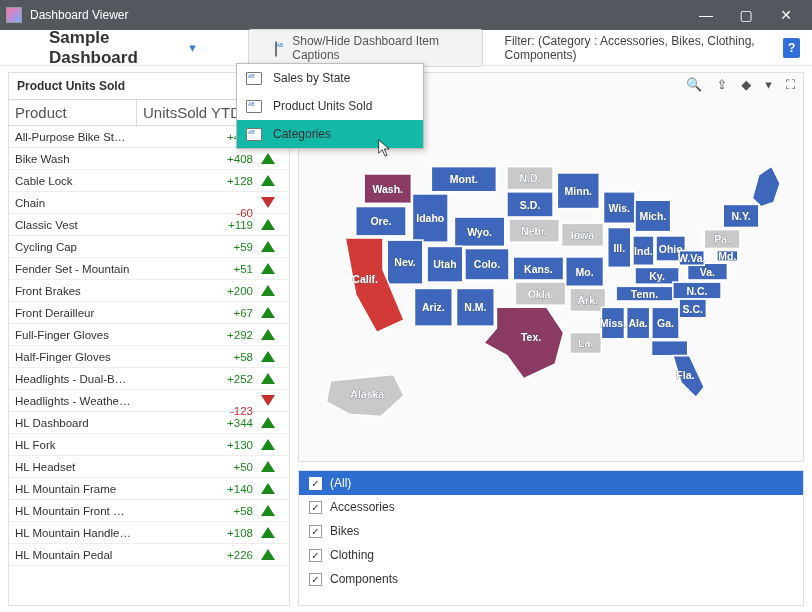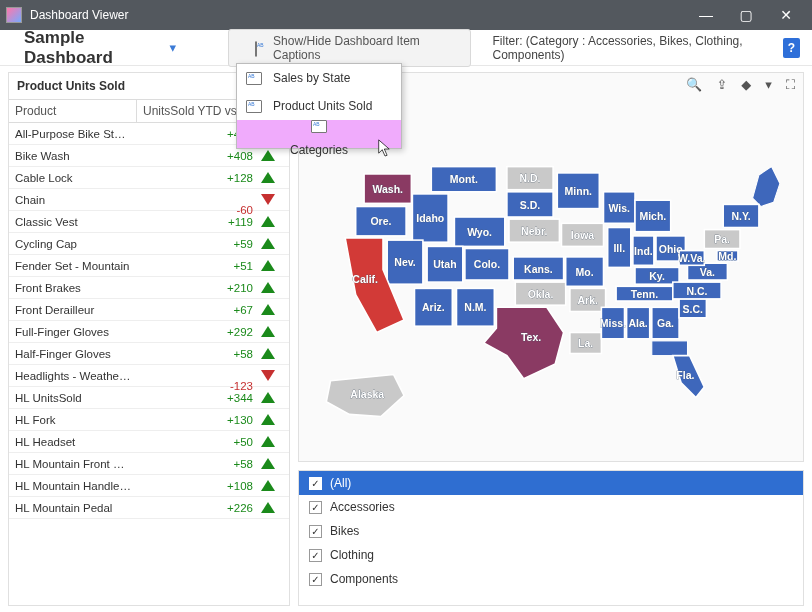--- a/index.html
+++ b/index.html
@@ -3,30 +3,30 @@
 <meta charset="utf-8">
 <style>
   * { box-sizing: border-box; margin: 0; padding: 0; }
   html, body { width: 812px; height: 612px; font-family: "Segoe UI", Tahoma, sans-serif; font-size: 12px; color: #333; background: #fff; overflow: hidden; }
   .window { width: 812px; height: 612px; background: #fff; display: flex; flex-direction: column; }
   .titlebar { height: 30px; background: #53585e; display: flex; align-items: center; padding: 0 6px; color: #fff; font-size: 12px; }
   .titlebar .app-icon { width: 16px; height: 16px; margin-right: 8px; background: linear-gradient(135deg,#f7a,#7af); border:1px solid #999; }
   .titlebar .title { flex: 1; }
   .titlebar .winbtn { width: 40px; height: 24px; display: flex; align-items: center; justify-content: center; color: #fff; font-size: 14px; }
   .subbar { height: 36px; display: flex; align-items: center; padding: 0 12px; gap: 8px; border-bottom: 1px solid #e7e7e7; }
-  .dashboard-title { font-size: 17px; font-weight: bold; color: #333; margin-left: 12px; margin-right: 4px; }
+  .dashboard-title { font-size: 17px; font-weight: bold; color: #333; margin-left: 37px; margin-right: 4px; }
   .funnel-icon { color: #3b7bd6; font-size: 13px; }
   .caption-btn { margin-left: 44px; padding: 4px 26px; border: 1px solid #d9d9d9; background: #f3f3f3; border-radius: 3px; color: #555; font-size: 12px; display: flex; align-items: center; gap: 6px; position: relative; z-index: 10; }
   .caption-btn .mini-ic { width: 14px; height: 12px; display:inline-block; }
   .filter-text { margin-left: 14px; font-size: 12px; color: #444; }
   .help-btn { margin-left: auto; width: 20px; height: 20px; background: #2e6fd9; color: #fff; display: flex; align-items: center; justify-content: center; font-weight: bold; border-radius: 2px; font-size: 12px; }
   .content { flex: 1; display: flex; position: relative; }
   .left-panel { width: 282px; border: 1px solid #e0e0e0; margin: 6px 4px 6px 8px; display: flex; flex-direction: column; background: #fff; position: relative; }
   .panel-title { font-weight: bold; padding: 6px 8px; font-size: 12px; color: #333; }
-  .grid-header { display: flex; border-top: 1px solid #dcdcdc; border-bottom: 1px solid #dcdcdc; background: #fff; font-size: 12px; color: #555; }
+  .grid-header { display: flex; border-top: 1px solid #dcdcdc; border-bottom: 1px solid #dcdcdc; background: #fff; font-size: 15px; color: #555; }
   .grid-header .col1 { width: 128px; padding: 4px 6px; border-right: 1px solid #dcdcdc; }
   .grid-header .col2 { flex: 1; padding: 4px 6px; }
   .grid-body { flex: 1; overflow: hidden; }
   .row { display: flex; border-bottom: 1px solid #eee; height: 22px; align-items: center; font-size: 11.5px; }
   .row .c1 { width: 128px; padding: 0 6px; white-space: nowrap; overflow: hidden; text-overflow: ellipsis; }
   .row .c2 { flex: 1; padding: 0 4px; display: flex; align-items: center; justify-content: flex-end; gap: 8px; }
   .val { text-align: right; width: 62px; font-size: 11.5px; }
   .val.pos { color: #1b8a1b; }
   .val.neg { color: #c63030; margin-top: 20px; }
   .tri { width: 0; height: 0; margin-right: 10px; }
@@ -40,23 +40,23 @@
   .map-tools { margin-left: auto; display: flex; gap: 14px; color: #555; font-size: 13px; }
   .map-body { position: absolute; left: 0; right: 0; top: 26px; bottom: 0; }
   .map-body svg { width: 100%; height: 100%; }
   .state-label { font-weight: bold; font-size: 10px; fill: #fff; stroke: #456; stroke-width: 0.4; paint-order: stroke; }
   .legend-panel { height: 136px; border: 1px solid #e0e0e0; display: flex; flex-direction: column; }
   .legend-item { display: flex; align-items: center; height: 24px; padding: 0 10px; gap: 8px; font-size: 12px; }
   .legend-item.selected { background: #2f6ed1; color: #fff; }
   .cb { width: 13px; height: 13px; border: 1px solid #999; display: flex; align-items: center; justify-content: center; font-size: 10px; background: #fff; color: #333; }
   .legend-item.selected .cb { border-color: #fff; }
   
-  .dropdown { position: absolute; left: 236px; top: 63px; width: 166px; background: #fff; border: 1px solid #bcbcbc; box-shadow: 2px 2px 6px rgba(0,0,0,0.2); z-index: 50; }
+  .dropdown { position: absolute; left: 236px; top: 63px; width: 188px; background: #fff; border: 1px solid #bcbcbc; box-shadow: 2px 2px 6px rgba(0,0,0,0.2); z-index: 50; }
   .dd-item { display: flex; align-items: center; height: 28px; padding: 0 8px; gap: 10px; font-size: 12px; }
-  .dd-item.hov { background: #f0abfc; flex-direction: column; }
+  .dd-item.hov { background: #14b8a6; }
   .dd-ic { width: 18px; height: 16px; display: flex; align-items: center; justify-content: center; }
   .mini-card { width: 16px; height: 13px; border: 1px solid #777; border-radius: 1px; position: relative; background: #fff; }
   .mini-card::before { content: "AB"; position: absolute; top: 0; left: 1px; font-size: 5px; color: #3b7bd6; }
   .cursor { position: absolute; left: 378px; top: 139px; width: 14px; height: 20px; z-index: 60; pointer-events: none; }
 </style>
 </head>
 <body>
 
 <div class="window">
 
@@ -136,21 +136,21 @@
           <div class="row">
             <div class="c1">Fender Set - Mountain</div>
             <div class="c2">
               <span class="val pos">+51</span>
               <span class="tri up"></span>
             </div>
           </div>
           <div class="row">
             <div class="c1">Front Brakes</div>
             <div class="c2">
-              <span class="val pos">+210</span>
+              <span class="val pos">+200</span>
               <span class="tri up"></span>
             </div>
           </div>
           <div class="row">
             <div class="c1">Front Derailleur</div>
             <div class="c2">
               <span class="val pos">+67</span>
               <span class="tri up"></span>
             </div>
           </div>
@@ -158,48 +158,62 @@
             <div class="c1">Full-Finger Gloves</div>
             <div class="c2">
               <span class="val pos">+292</span>
               <span class="tri up"></span>
             </div>
           </div>
           <div class="row">
             <div class="c1">Half-Finger Gloves</div>
             <div class="c2">
               <span class="val pos">+58</span>
+              <span class="tri up"></span>
+            </div>
+          </div>
+          <div class="row">
+            <div class="c1">Headlights - Dual-Beam</div>
+            <div class="c2">
+              <span class="val pos">+252</span>
               <span class="tri up"></span>
             </div>
           </div>
           <div class="row">
             <div class="c1">Headlights - Weather…</div>
             <div class="c2">
               <span class="val neg">-123</span>
               <span class="tri down"></span>
             </div>
           </div>
           <div class="row">
-            <div class="c1">HL UnitsSold</div>
+            <div class="c1">HL Dashboard</div>
             <div class="c2">
               <span class="val pos">+344</span>
               <span class="tri up"></span>
             </div>
           </div>
           <div class="row">
             <div class="c1">HL Fork</div>
             <div class="c2">
               <span class="val pos">+130</span>
               <span class="tri up"></span>
             </div>
           </div>
           <div class="row">
             <div class="c1">HL Headset</div>
             <div class="c2">
               <span class="val pos">+50</span>
+              <span class="tri up"></span>
+            </div>
+          </div>
+          <div class="row">
+            <div class="c1">HL Mountain Frame</div>
+            <div class="c2">
+              <span class="val pos">+140</span>
               <span class="tri up"></span>
             </div>
           </div>
           <div class="row">
             <div class="c1">HL Mountain Front W…</div>
             <div class="c2">
               <span class="val pos">+58</span>
               <span class="tri up"></span>
             </div>
           </div>

